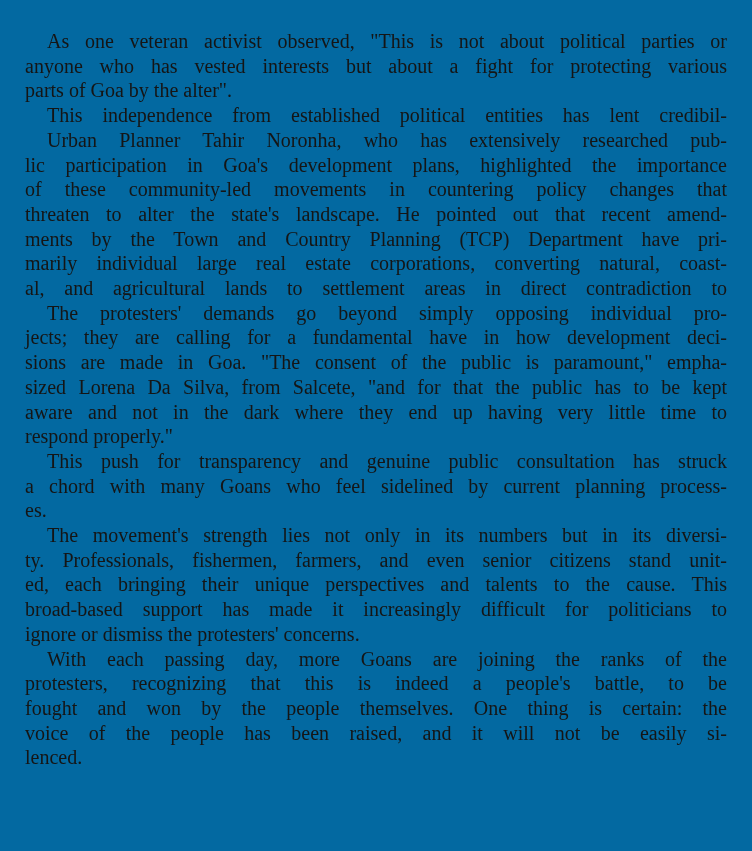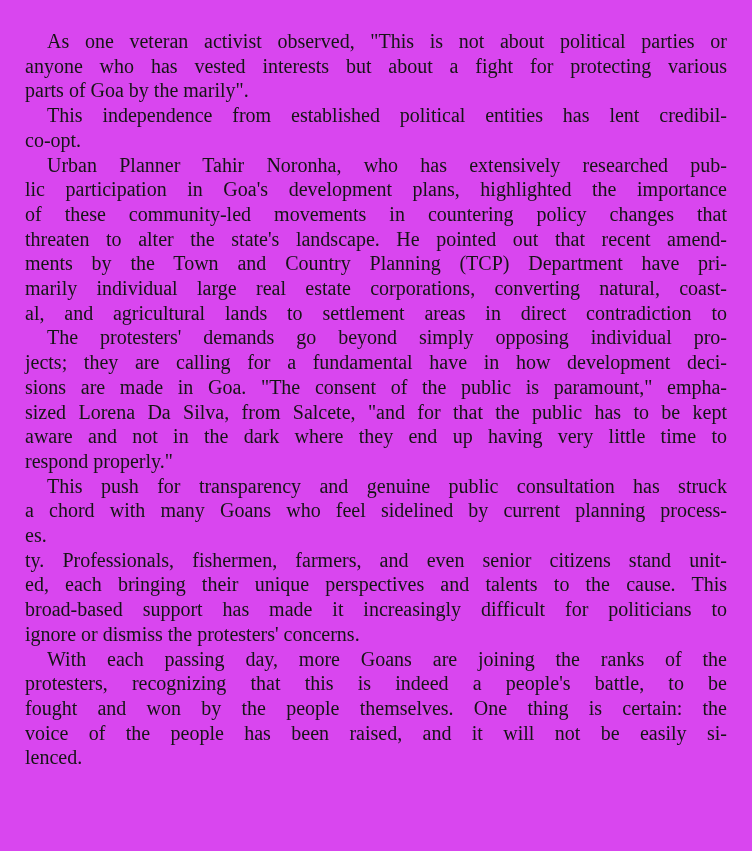--- a/index.html
+++ b/index.html
@@ -5,21 +5,21 @@
   html, body {
     margin: 0;
     padding: 0;
     background: #ffffff;
   }
   .page {
     position: relative;
     width: 752px;
     height: 851px;
     box-sizing: border-box;
-    background: #d946ef;
+    background: #0369a1;
     padding: 29px 25px 0 25px;
     overflow: hidden;
   }
   .text-body {
     font-family: "Liberation Serif", "DejaVu Serif", serif;
     font-size: 20px;
     line-height: 24.7px;
     color: #151515;
     font-weight: 400;
   }
@@ -41,25 +41,24 @@
   }
 </style>
 </head>
 <body>
 
 <div class="page">
   <div class="text-body">
       <div class="paragraph">
         <div class="line first">As one veteran activist observed, "This is not about political parties or</div>
         <div class="line">anyone who has vested interests but about a fight for protecting various</div>
-        <div class="line last">parts of Goa by the marily".</div>
+        <div class="line last">parts of Goa by the alter".</div>
       </div>
       <div class="paragraph">
         <div class="line first">This independence from established political entities has lent credibil-</div>
-        <div class="line last">co-opt.</div>
       </div>
       <div class="paragraph">
         <div class="line first">Urban Planner Tahir Noronha, who has extensively researched pub-</div>
         <div class="line">lic participation in Goa's development plans, highlighted the importance</div>
         <div class="line">of these community-led movements in countering policy changes that</div>
         <div class="line">threaten to alter the state's landscape. He pointed out that recent amend-</div>
         <div class="line">ments by the Town and Country Planning (TCP) Department have pri-</div>
         <div class="line">marily individual large real estate corporations, converting natural, coast-</div>
         <div class="line">al, and agricultural lands to settlement areas in direct contradiction to</div>
       </div>
@@ -70,20 +69,21 @@
         <div class="line">sized Lorena Da Silva, from Salcete, "and for that the public has to be kept</div>
         <div class="line">aware and not in the dark where they end up having very little time to</div>
         <div class="line last">respond properly."</div>
       </div>
       <div class="paragraph">
         <div class="line first">This push for transparency and genuine public consultation has struck</div>
         <div class="line">a chord with many Goans who feel sidelined by current planning process-</div>
         <div class="line last">es.</div>
       </div>
       <div class="paragraph">
+        <div class="line first">The movement's strength lies not only in its numbers but in its diversi-</div>
         <div class="line">ty. Professionals, fishermen, farmers, and even senior citizens stand unit-</div>
         <div class="line">ed, each bringing their unique perspectives and talents to the cause. This</div>
         <div class="line">broad-based support has made it increasingly difficult for politicians to</div>
         <div class="line last">ignore or dismiss the protesters' concerns.</div>
       </div>
       <div class="paragraph">
         <div class="line first">With each passing day, more Goans are joining the ranks of the</div>
         <div class="line">protesters, recognizing that this is indeed a people's battle, to be</div>
         <div class="line">fought and won by the people themselves. One thing is certain: the</div>
         <div class="line">voice of the people has been raised, and it will not be easily si-</div>

